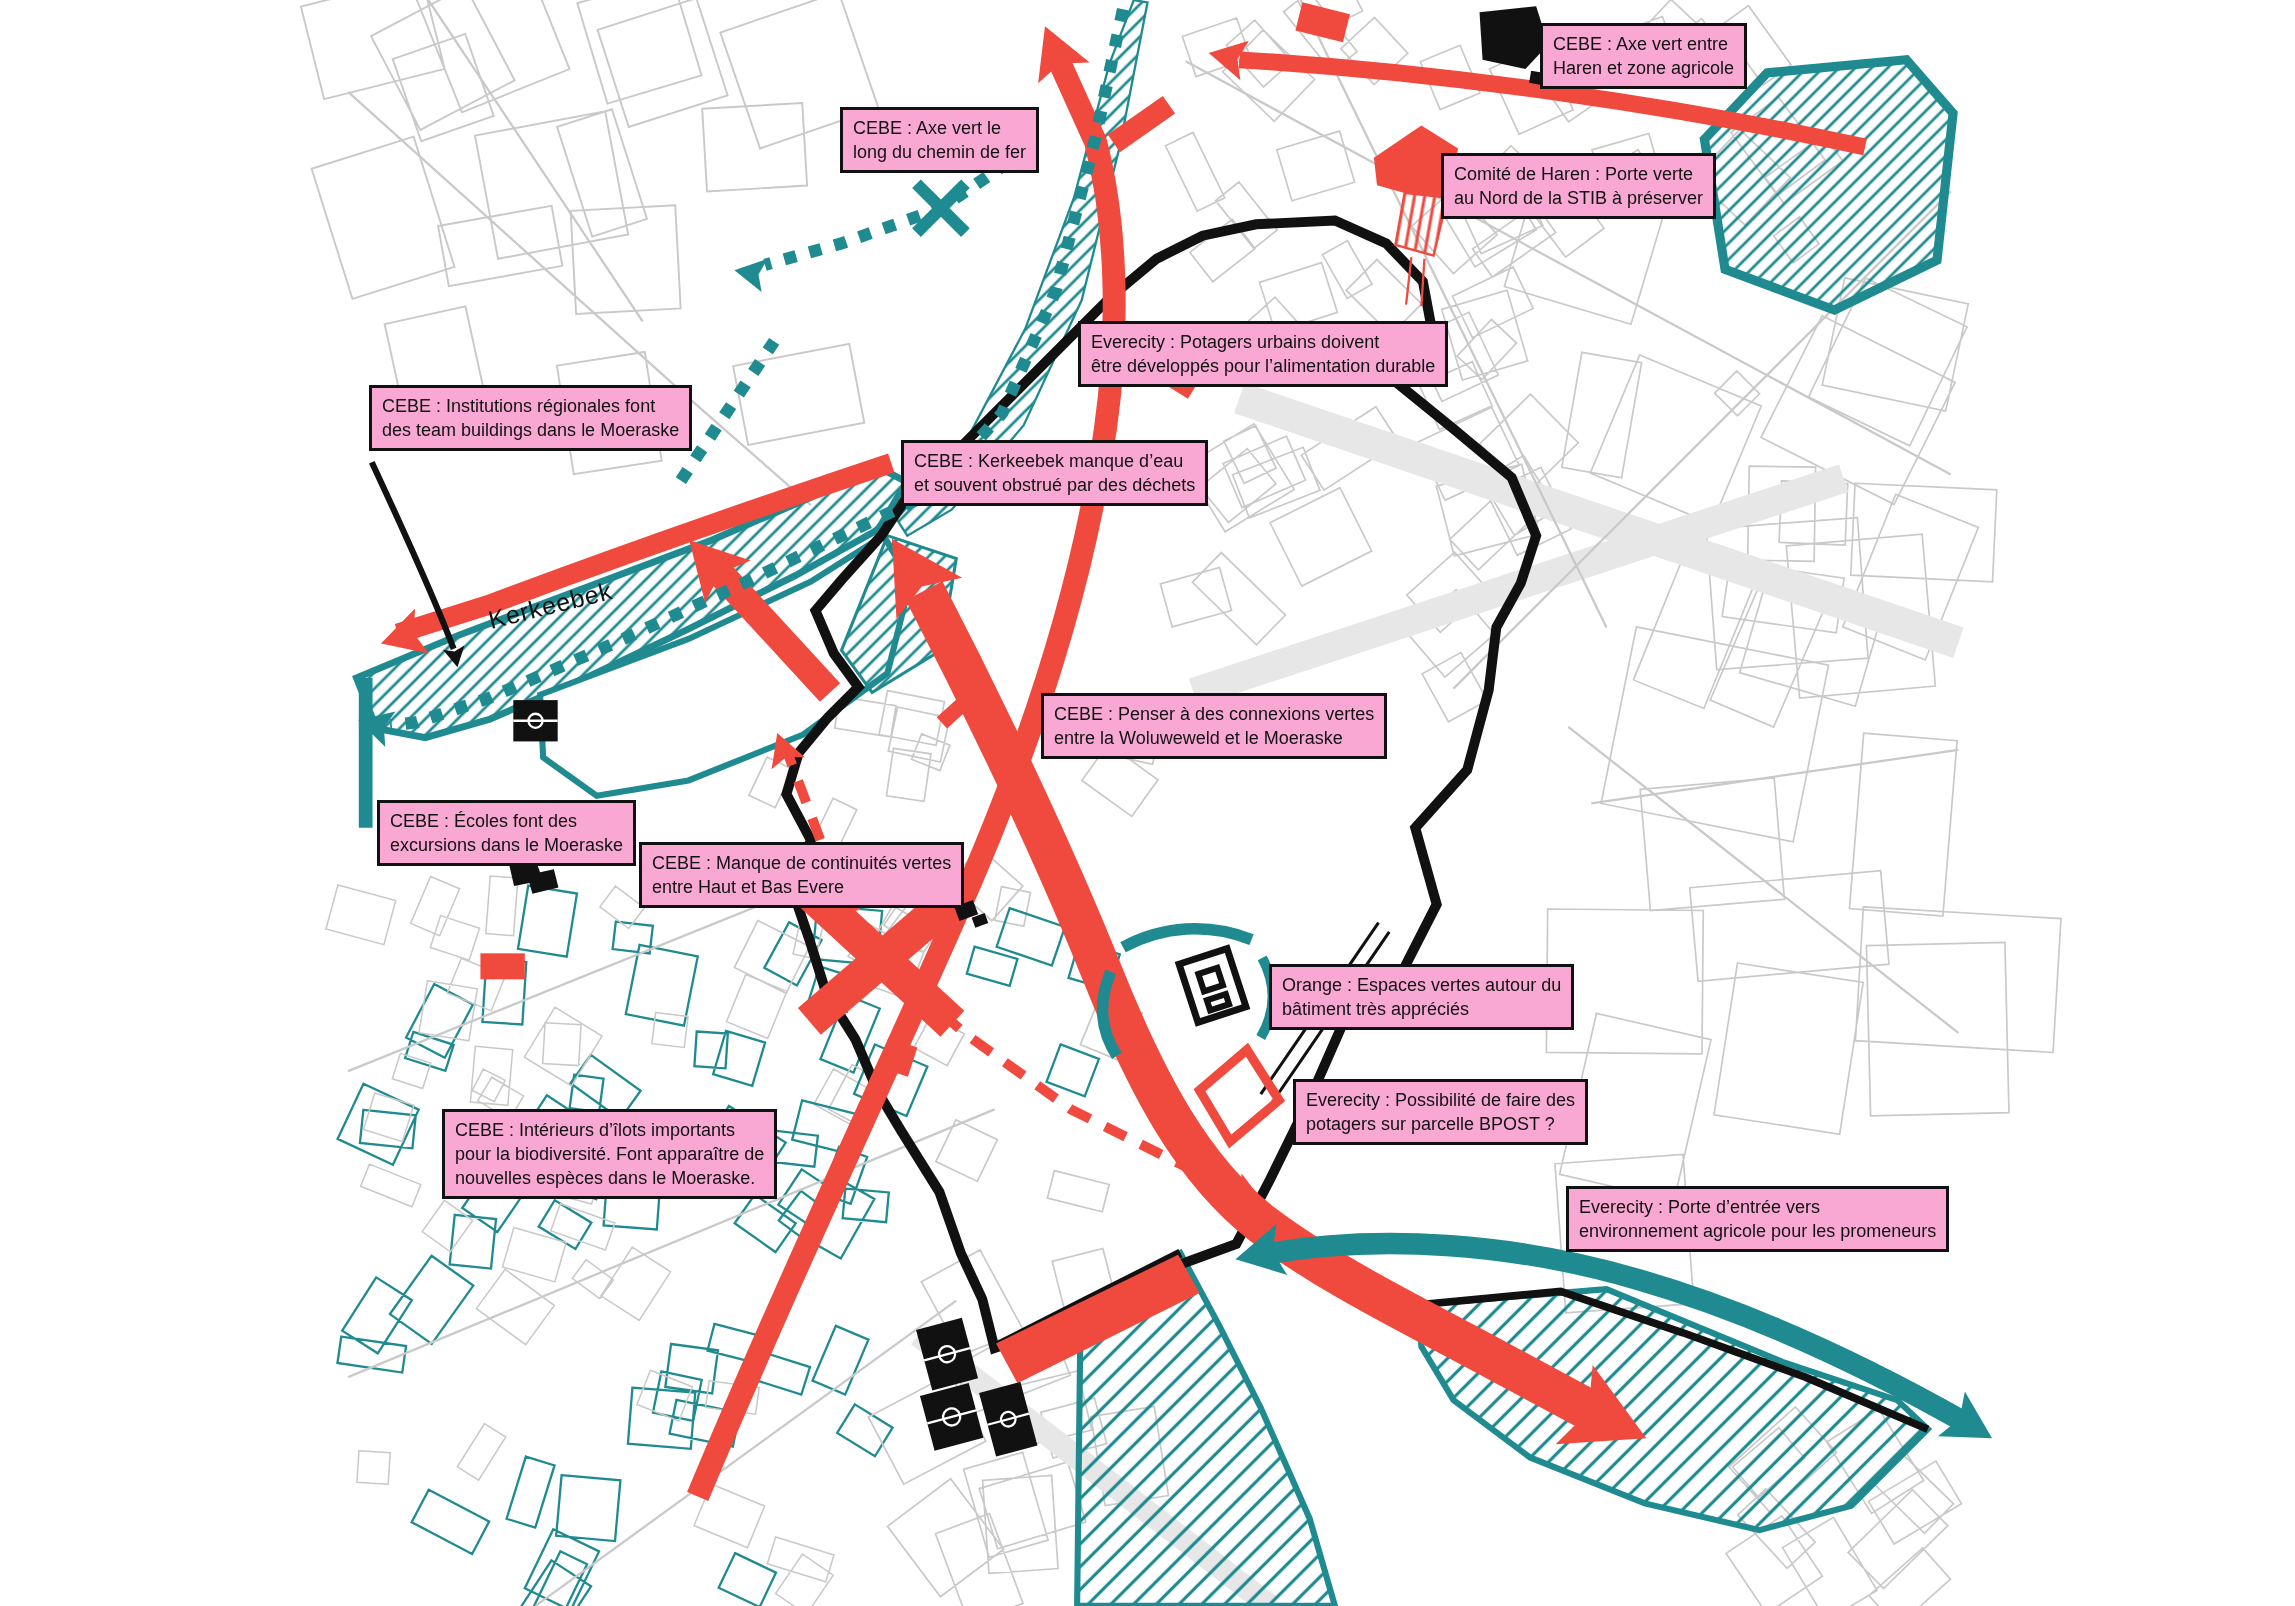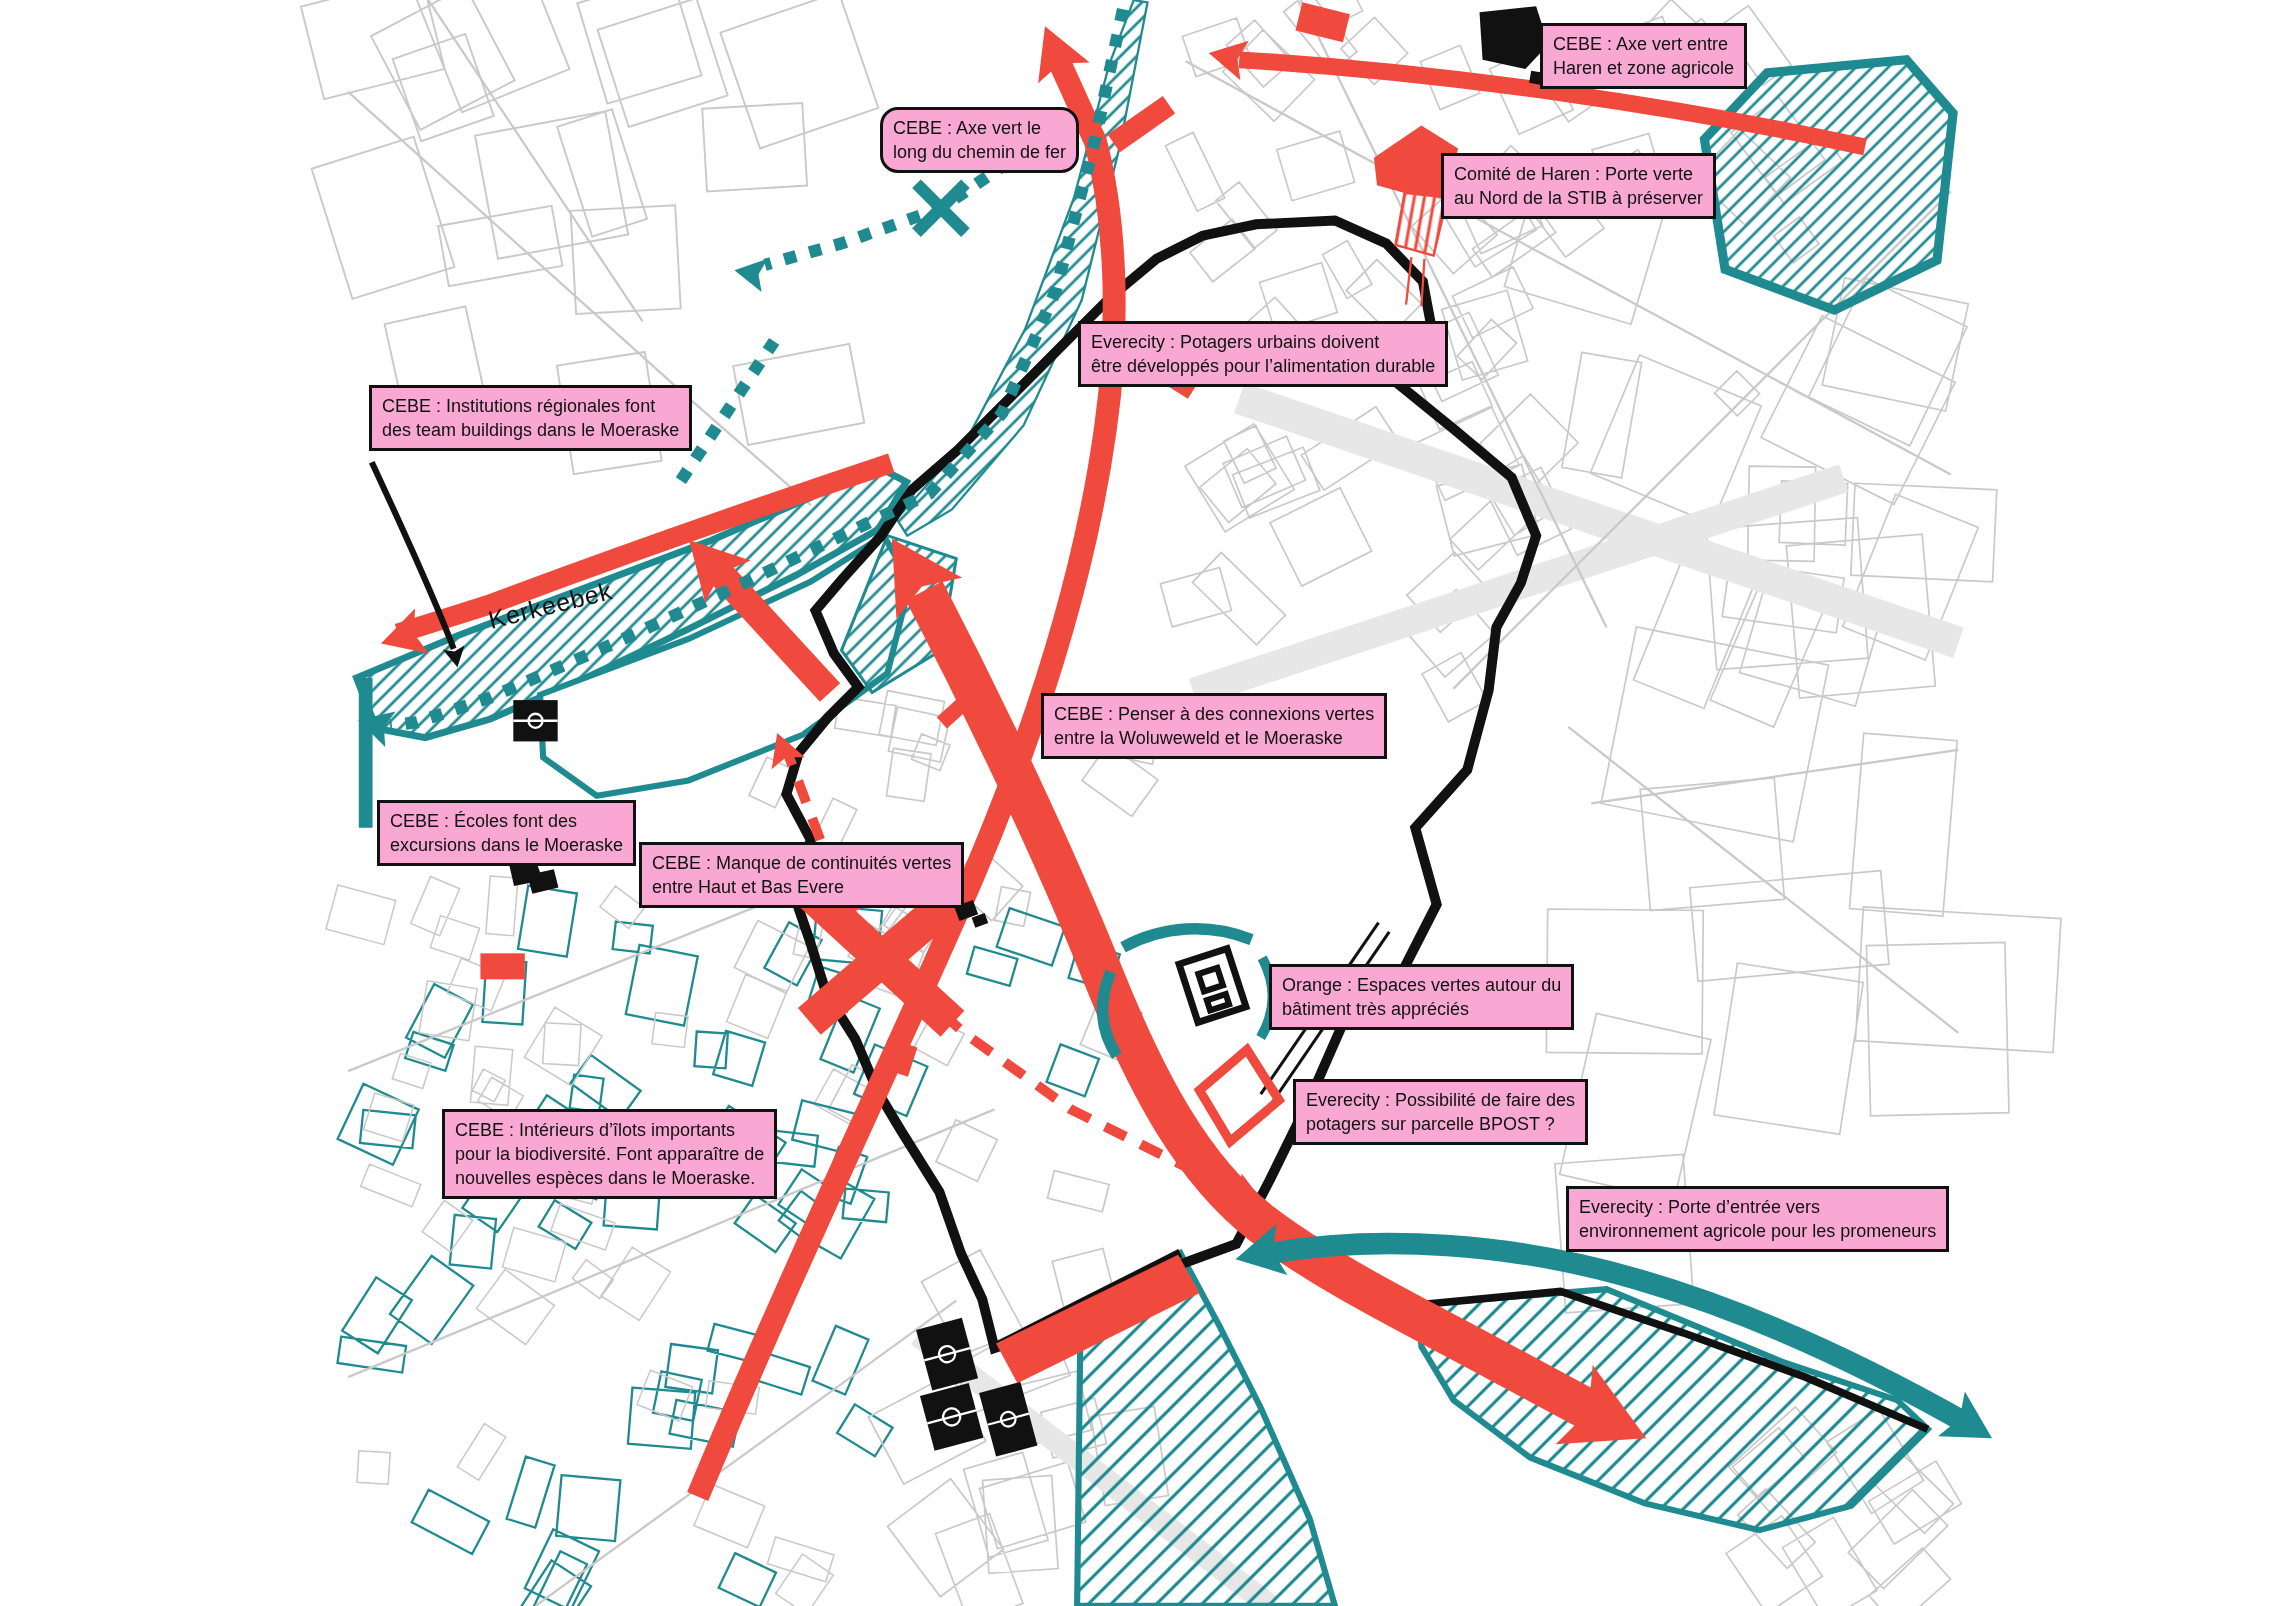--- a/index.html
+++ b/index.html
@@ -212,35 +212,39 @@
         <polygon points="0,0 -42,23.1 -33.6,0 -42,-23.1" class="f-red" transform="translate(1652 1572) rotate(24)"></polygon>
       </g>
 </svg>
 
 <div class="map-label" style="left:487px;top:591px;">Kerkeebek</div>
 
 <div class="callout" style="left:1540px;top:23px;">
   <div>CEBE : Axe vert entre</div>
   <div>Haren et zone agricole</div>
 </div>
-<div class="callout" style="left:880px;top:107px;border-radius:18px;">
+<div class="callout" style="left:840px;top:107px;">
   <div>CEBE : Axe vert le</div>
   <div>long du chemin de fer</div>
 </div>
 <div class="callout" style="left:1441px;top:153px;">
   <div>Comité de Haren : Porte verte</div>
   <div>au Nord de la STIB à préserver</div>
 </div>
 <div class="callout" style="left:1078px;top:321px;">
   <div>Everecity : Potagers urbains doivent</div>
   <div>être développés pour l’alimentation durable</div>
 </div>
 <div class="callout" style="left:369px;top:385px;">
   <div>CEBE :  Institutions régionales font</div>
   <div>des team buildings dans le Moeraske</div>
+</div>
+<div class="callout" style="left:901px;top:440px;">
+  <div>CEBE :  Kerkeebek manque d’eau</div>
+  <div>et souvent obstrué par des déchets</div>
 </div>
 <div class="callout" style="left:1041px;top:693px;">
   <div>CEBE :  Penser à des connexions vertes</div>
   <div>entre la Woluweweld et le Moeraske</div>
 </div>
 <div class="callout" style="left:377px;top:800px;">
   <div>CEBE :  Écoles font des</div>
   <div>excursions dans le Moeraske</div>
 </div>
 <div class="callout" style="left:639px;top:842px;">

